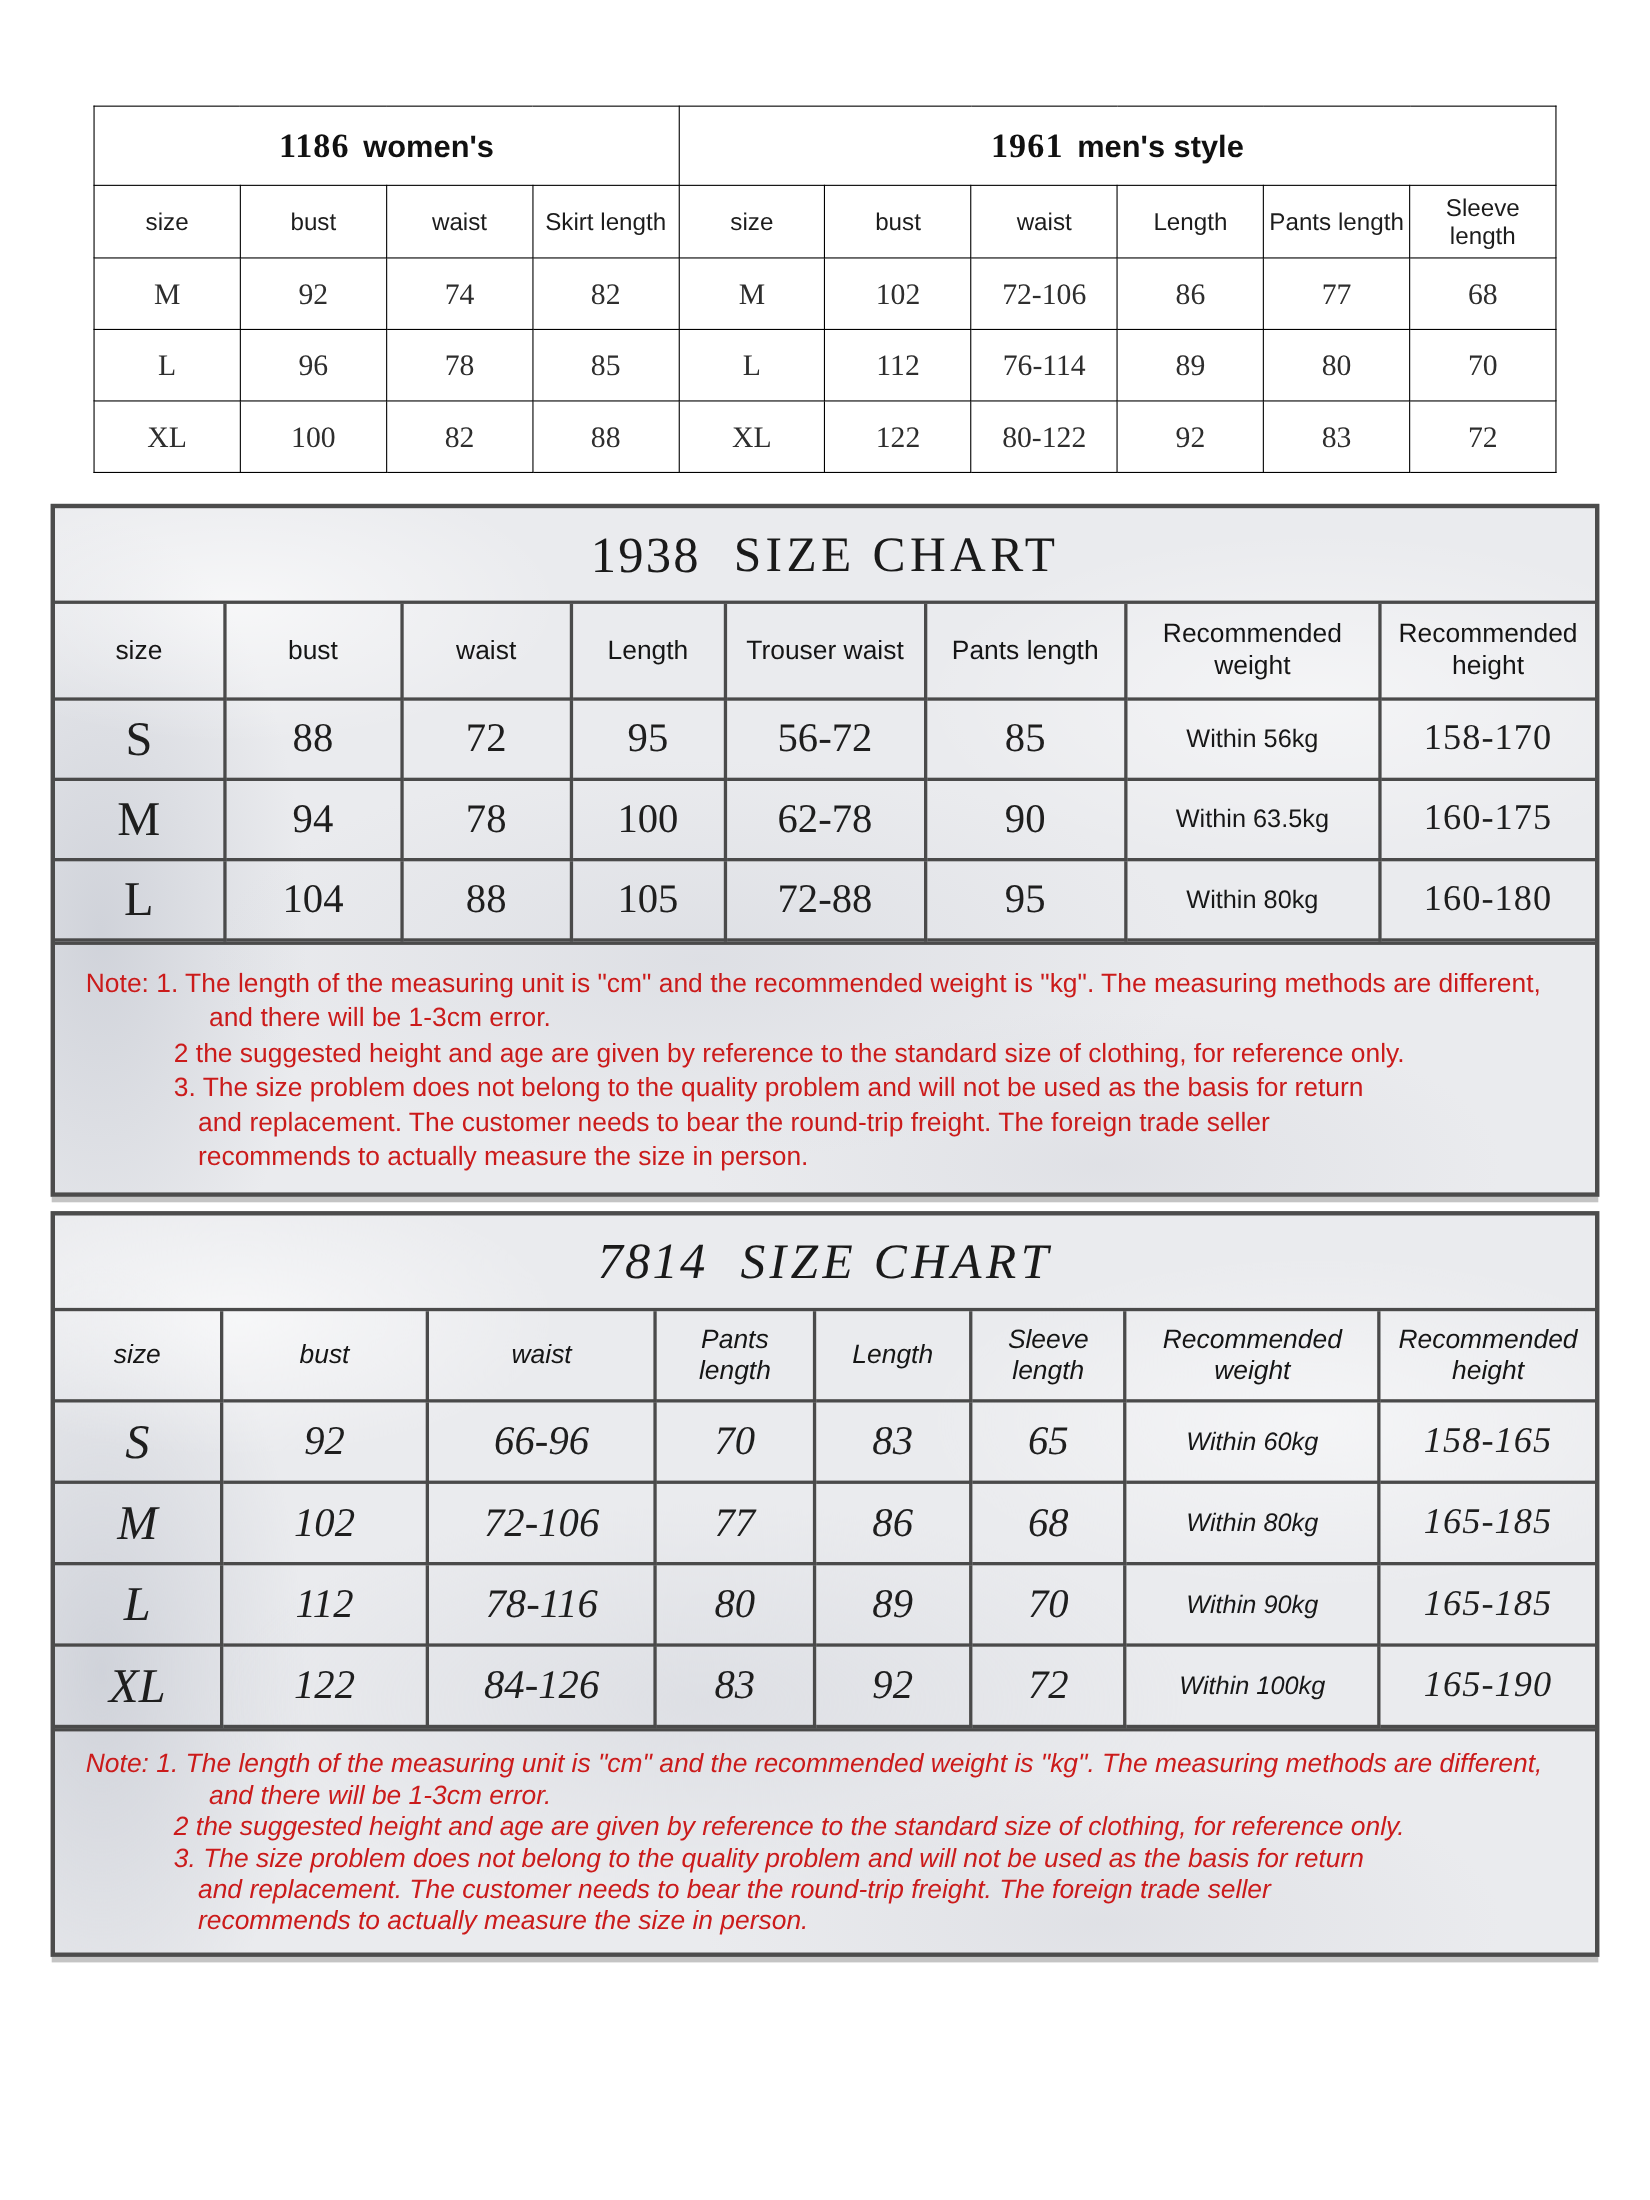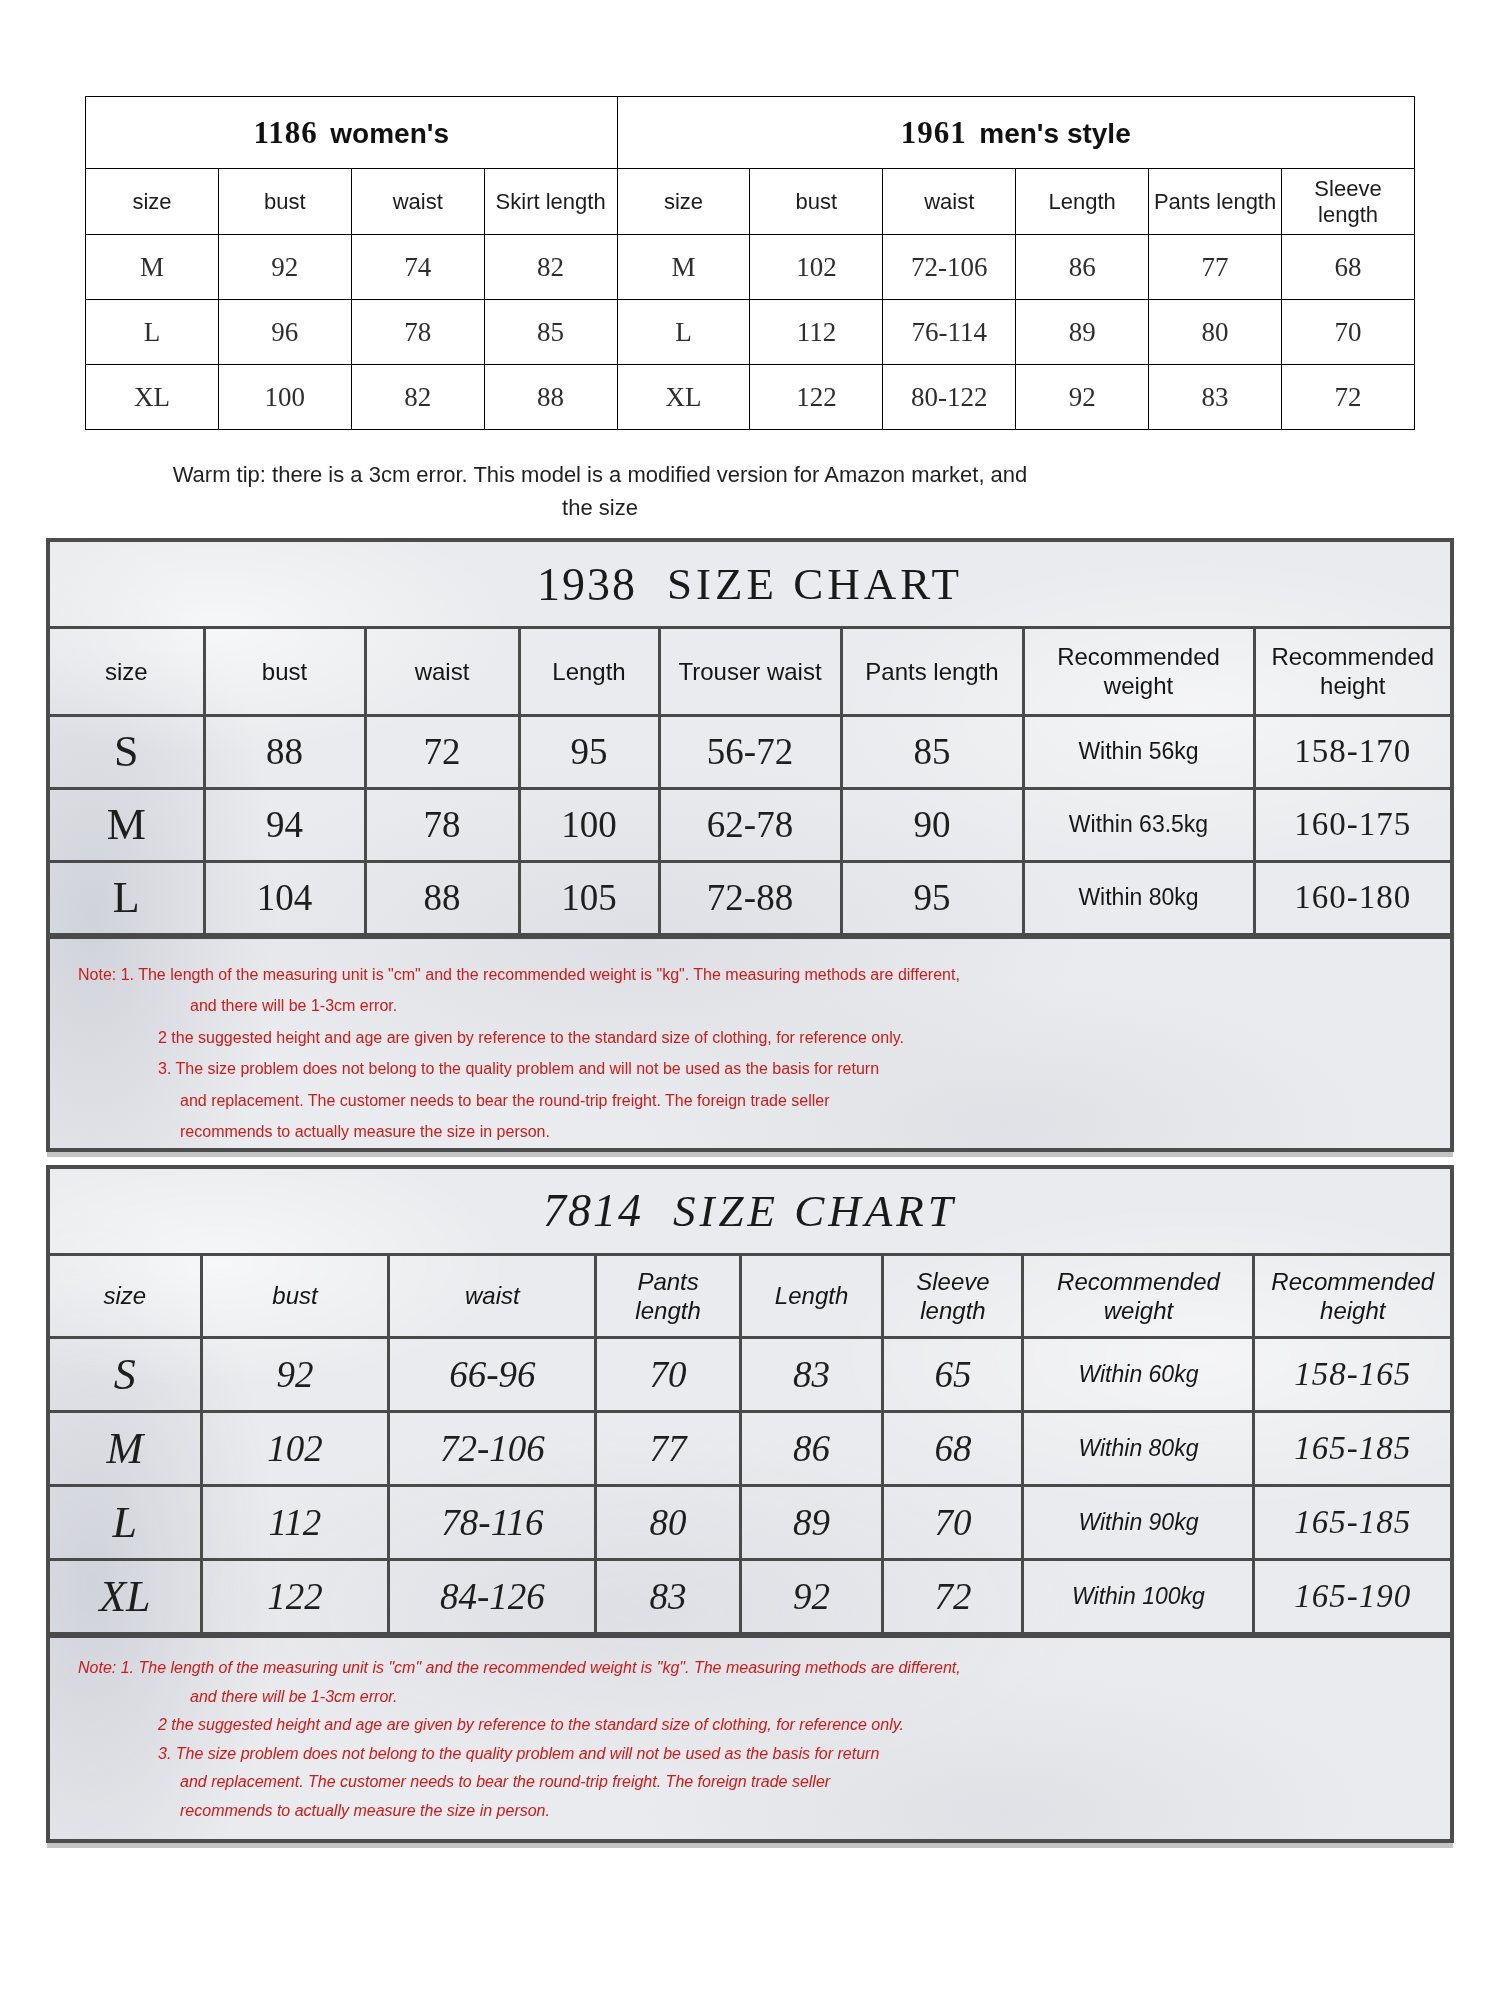--- a/index.html
+++ b/index.html
@@ -74,22 +74,22 @@
   
   .t1938 col.k0{width:11%;} .t1938 col.k1{width:11.5%;} .t1938 col.k2{width:11%;}
   .t1938 col.k3{width:10%;} .t1938 col.k4{width:13%;}  .t1938 col.k5{width:13%;}
   .t1938 col.k6{width:16.5%;} .t1938 col.k7{width:14%;}
   
   .t7814 col.k0{width:10.8%;} .t7814 col.k1{width:13.4%;} .t7814 col.k2{width:14.8%;}
   .t7814 col.k3{width:10.3%;} .t7814 col.k4{width:10.2%;} .t7814 col.k5{width:10.0%;}
   .t7814 col.k6{width:16.5%;} .t7814 col.k7{width:14%;}
   
   .note{
-    border-top:3px solid #4a4a4a;padding:20px 12px 0 12px;
-    color:#cb1b1b;font-size:16px;line-height:31.5px;
+    border-top:3px solid #4a4a4a;padding:20px 12px 16px 12px;
+    color:#cb1b1b;font-size:24px;line-height:31.5px;
   }
   .box-7814 .note{padding-top:16px;line-height:28.5px;padding-bottom:14px;}
   .note .l0{padding-left:16px;}
   .note .l1{padding-left:128px;}
   .note .l2{padding-left:96px;}
   .note .l3{padding-left:96px;}
   .note .l4{padding-left:118px;}
   .note .l5{padding-left:118px;}
 </style>
 </head>
@@ -168,21 +168,20 @@
           <td class="c5">122</td>
           <td class="c6">80-122</td>
           <td class="c7">92</td>
           <td class="c8">83</td>
           <td class="c9">72</td>
         </tr>
       </tbody>
   </table>
 
   <div class="warm-tip">
-    <div>Warm tip: there is a 3cm error. This model is a modified version for Amazon market, and the size</div>
   </div>
 
   <div class="chart-box box-1938">
     <div class="chart-title">
       <span class="t-code">1938</span>
       <span class="t-text">SIZE CHART</span>
     </div>
     <table class="chart-table t1938">
       <colgroup>
         <col class="k0">

